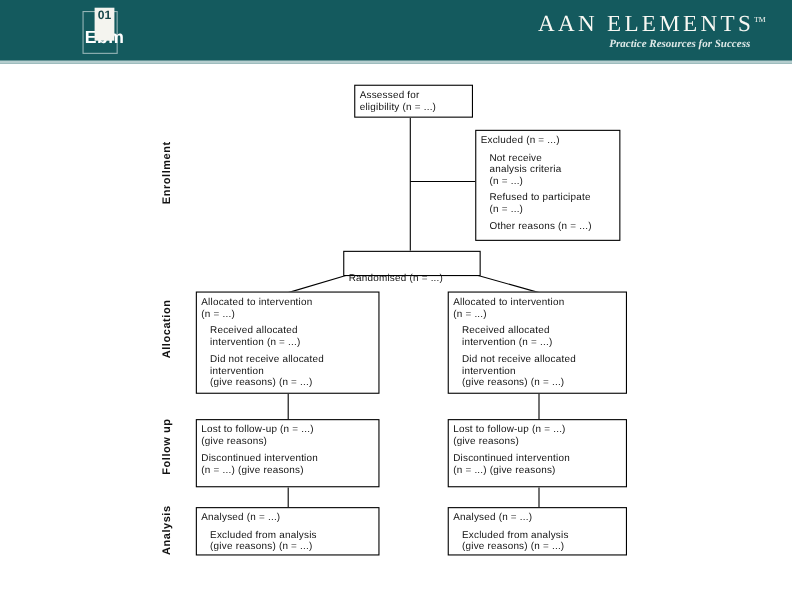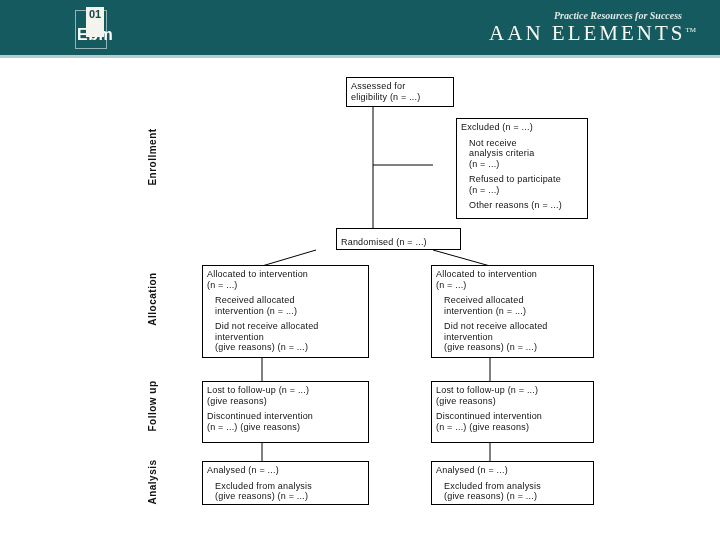--- a/index.html
+++ b/index.html
@@ -56,41 +56,40 @@
     white-space:nowrap;
     font-weight:bold;font-size:10px;letter-spacing:0.5px;color:#111;
   }
   
   .box{
     position:absolute;
     background:#ffffff;border:1px solid #000;
     font-size:9px;line-height:10.5px;color:#111;
     padding:3px 4px;box-sizing:border-box;
     letter-spacing:0.2px;
-    margin-left:24px;
   }
   .box .p{margin:0 0 5px 0;}
   .box .p.indent{margin-left:8px;}
   .box .p:last-child{margin-bottom:0;}
   
   #connectors{position:absolute;left:0;top:0;pointer-events:none;}
   #connectors line{stroke:#000;stroke-width:1;}
 </style>
 </head>
 <body>
 
 <div id="slide">
 
   <div id="header">
     <div id="logo-square"></div>
     <div id="logo-text">Ebm</div>
     <div id="logo-badge">01</div>
     <div id="brand">
+      <div id="brand-title"><span>AAN ELEMENTS</span><sup>TM</sup></div>
       <div id="brand-tagline">Practice Resources for Success</div>
-      <div id="brand-title"><span>AAN ELEMENTS</span><sup>TM</sup></div>
     </div>
   </div>
 
 
   <div class="stage-label" style="left:152px;top:157px;">Enrollment</div>
   <div class="stage-label" style="left:152px;top:299px;">Allocation</div>
   <div class="stage-label" style="left:152px;top:406px;">Follow up</div>
   <div class="stage-label" style="left:152px;top:482px;">Analysis</div>
 
   <svg id="connectors" width="720" height="540">
@@ -118,21 +117,21 @@
       <div>analysis criteria</div>
       <div>(n = ...)</div>
     </div>
     <div class="p indent">
       <div>Refused to participate</div>
       <div>(n = ...)</div>
     </div>
     <div class="p indent">Other reasons (n = ...)</div>
   </div>
 
-  <div class="box" style="left:312px;top:228px;width:125px;height:22px;padding-top:8px;">Randomised (n = ...)</div>
+  <div class="box" style="left:312px;top:228px;width:125px;height:22px;padding-top:18px;">Randomised (n = ...)</div>
 
   <div class="box" style="left:178px;top:265px;width:167px;height:93px;">
     <div class="p">
       <div>Allocated to intervention</div>
       <div>(n = ...)</div>
     </div>
     <div class="p indent">
       <div>Received allocated</div>
       <div>intervention (n = ...)</div>
     </div>

